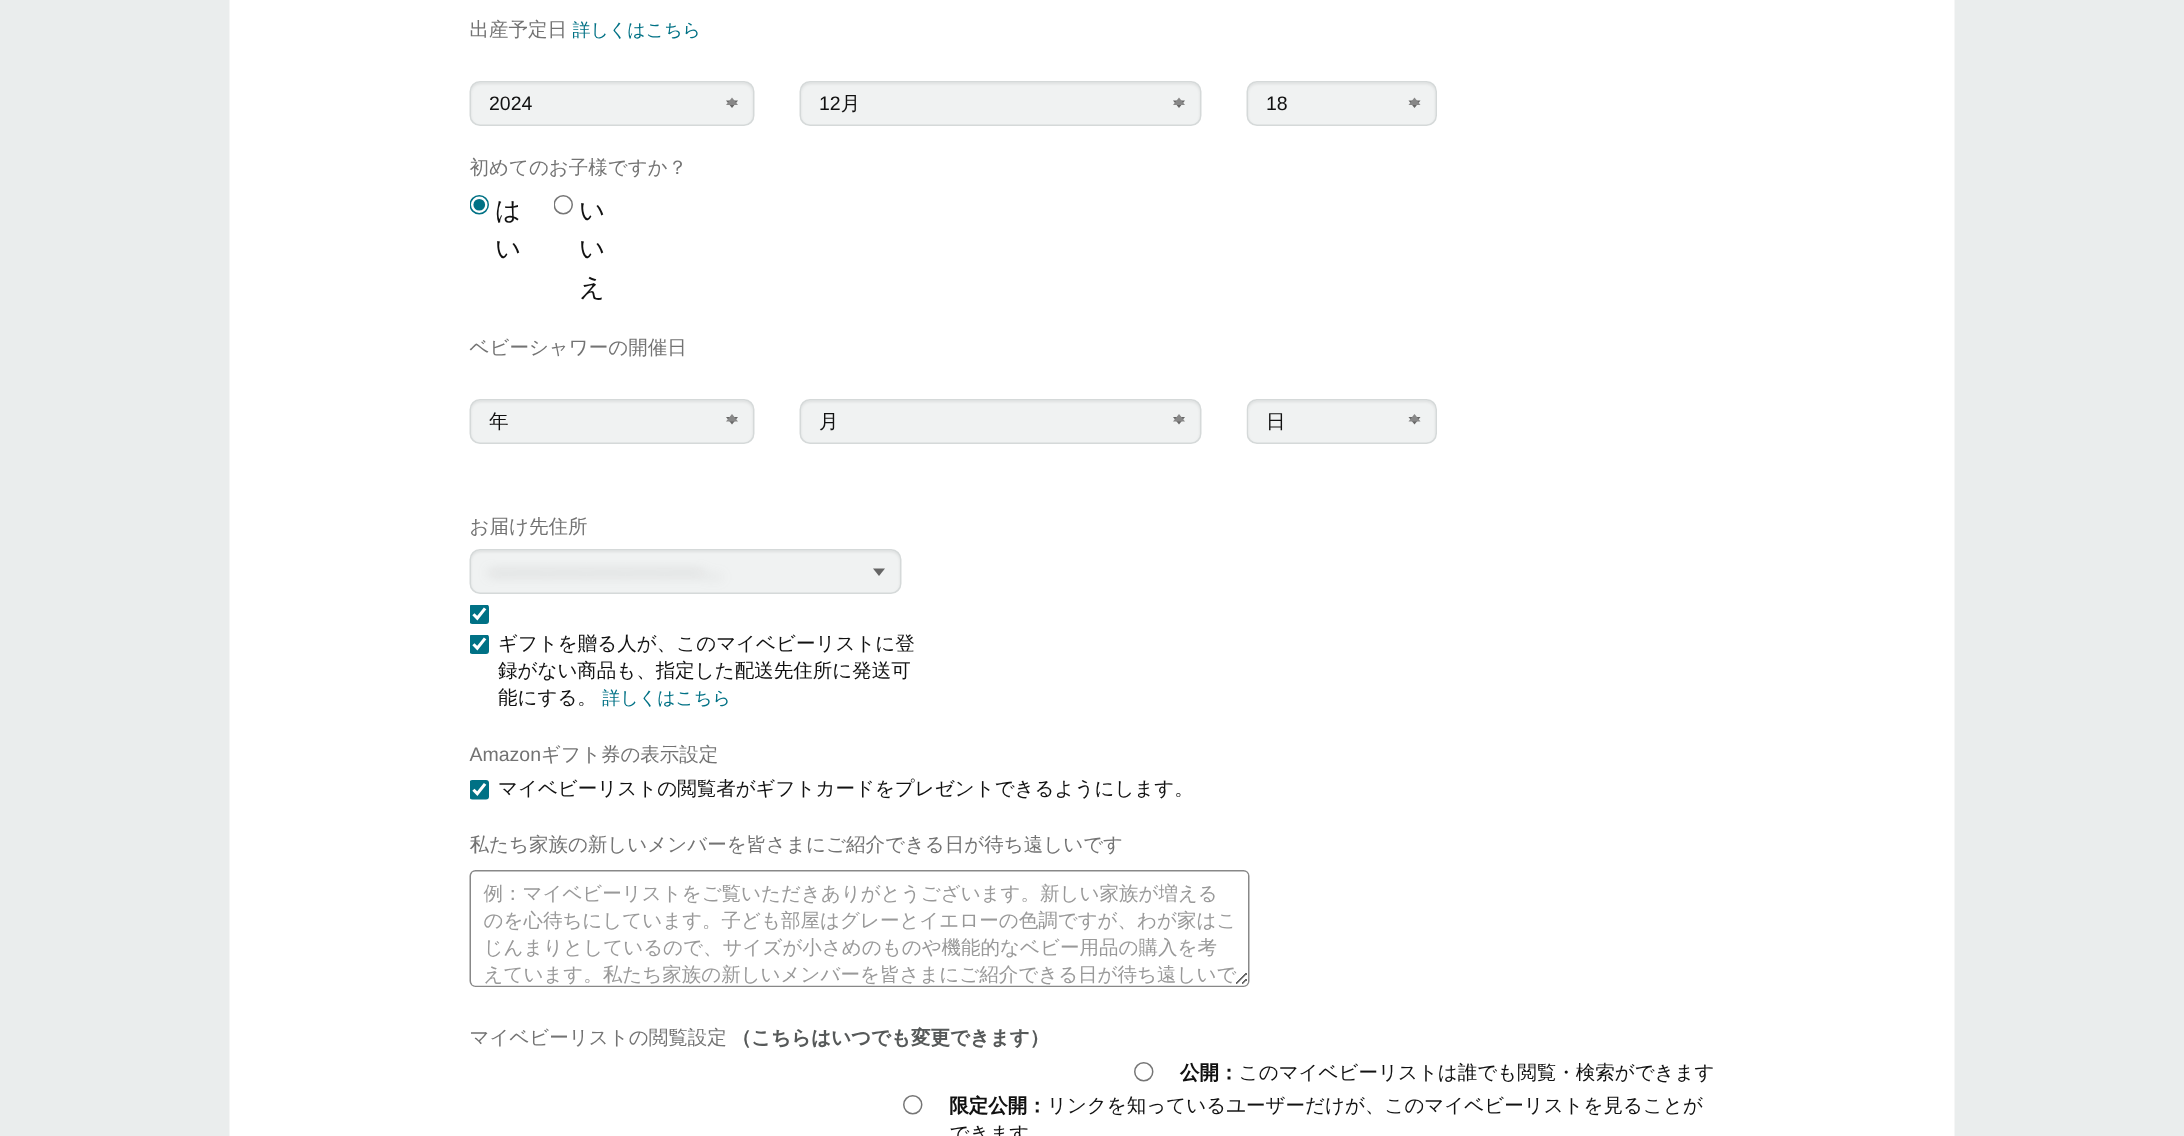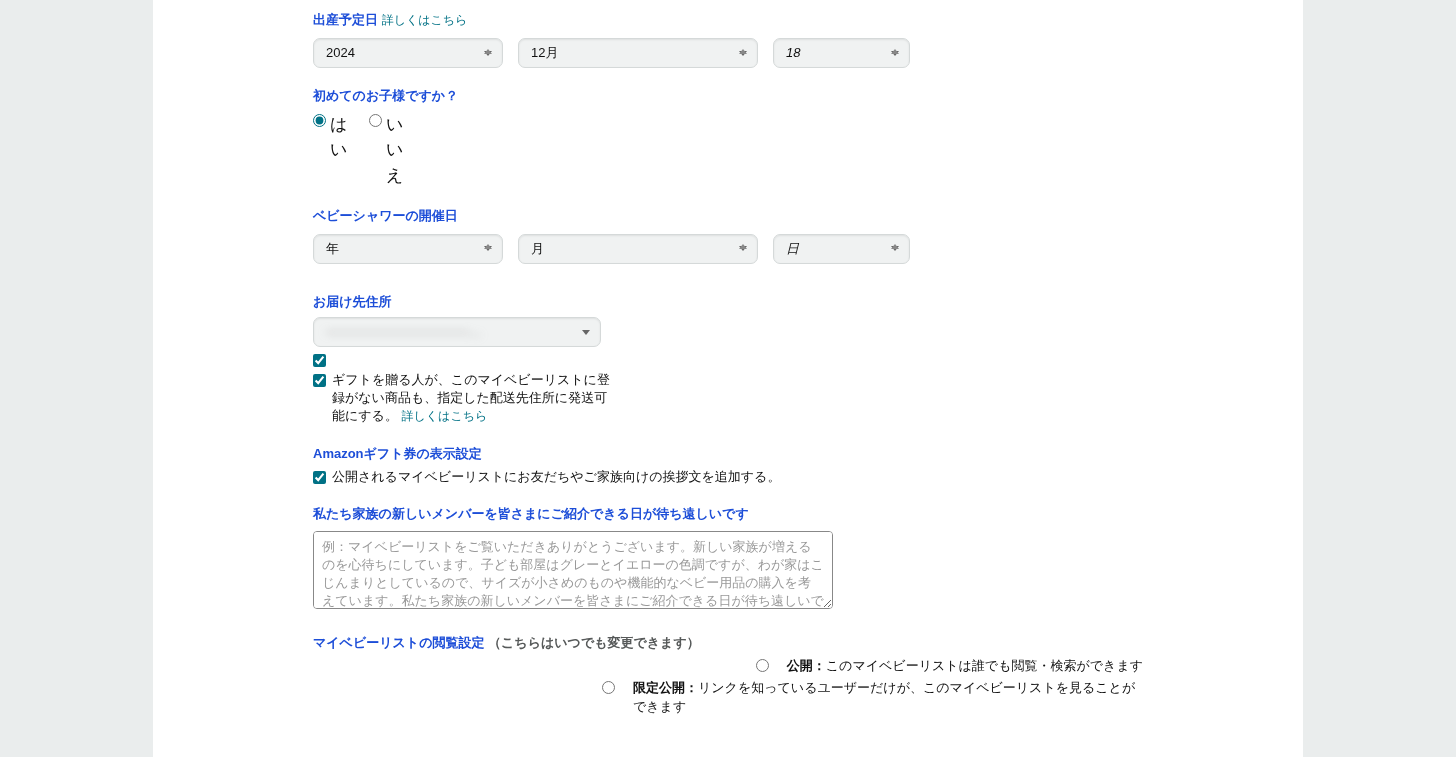--- a/index.html
+++ b/index.html
@@ -15,49 +15,49 @@
       margin: 0 auto;
       background: #fff;
       min-height: 757px;
       padding: 0 0 30px 0;
     }
     .content {
       padding: 10px 160px 0 160px;
     }
     .section { margin-bottom: 18px; }
     .section-label {
-      font-weight: bold;
+      font-weight: normal;
       font-size: 13px;
-      color: #1d4ed8;
+      color: #737373;
       display: inline;
     }
     .link {
       color: #007185;
       font-size: 12px;
       text-decoration: none;
       font-family: Liberation Mono, monospace;
     }
-    .select-row { display: flex; gap: 15px; margin-top: 8px; }
+    .select-row { display: flex; gap: 30px; margin-top: 24px; }
     .select-box {
       position: relative;
       background: #f0f2f2;
       border: 1px solid #d5d9d9;
       border-radius: 7px;
       height: 30px;
       display: flex;
       align-items: center;
       padding: 0 30px 0 12px;
       font-size: 13px;
       color: #111;
       cursor: pointer;
       box-shadow: 0 1px 2px rgba(15,17,17,.08) inset;
     }
     .select-box.w1 { width: 190px; }
-    .select-box.w2 { width: 240px; }
-    .select-box.w3 { width: 137px; font-style: italic; }
+    .select-box.w2 { width: 268px; }
+    .select-box.w3 { width: 127px; }
     .select-box.address { width: 288px; }
     .chev {
       position: absolute;
       right: 10px;
       width: 0; height: 0;
       border-left: 4px solid transparent;
       border-right: 4px solid transparent;
       border-top: 5px solid #666;
     }
     .chev::before {
@@ -157,21 +157,21 @@
           <span>月</span>
           <span class="chev chev-double"></span>
         </div>
         <div class="select-box w3">
           <span>日</span>
           <span class="chev chev-double"></span>
         </div>
       </div>
     </div>
 
-    <div class="section" style="margin-top:28px;">
+    <div class="section" style="margin-top:45px;">
       <div class="section-label">お届け先住所</div>
       <div style="margin-top:6px;">
         <div class="select-box address">
           <span class="blurred">———————————…</span>
           <span class="chev"></span>
         </div>
       </div>
       <div class="check-item">
         <input type="checkbox" checked="" style="">
       </div>
@@ -181,21 +181,21 @@
           <span>ギフトを贈る人が、このマイベビーリストに登録がない商品も、指定した配送先住所に発送可能にする。</span>
           <a href="#" class="link">詳しくはこちら</a>
         </span>
       </div>
     </div>
 
     <div class="section">
       <div class="section-label">Amazonギフト券の表示設定</div>
       <div class="check-item">
         <input type="checkbox" checked="" style="">
-        <span class="check-text wide">公開されるマイベビーリストにお友だちやご家族向けの挨拶文を追加する。</span>
+        <span class="check-text wide">マイベビーリストの閲覧者がギフトカードをプレゼントできるようにします。</span>
       </div>
     </div>
 
     <div class="section">
       <div class="section-label">私たち家族の新しいメンバーを皆さまにご紹介できる日が待ち遠しいです</div>
       <textarea class="textarea" placeholder="例：マイベビーリストをご覧いただきありがとうございます。新しい家族が増えるのを心待ちにしています。子ども部屋はグレーとイエローの色調ですが、わが家はこじんまりとしているので、サイズが小さめのものや機能的なベビー用品の購入を考えています。私たち家族の新しいメンバーを皆さまにご紹介できる日が待ち遠しいです。（最大500文字）" style=""></textarea>
     </div>
 
     <div class="section">
       <span class="section-label">マイベビーリストの閲覧設定</span>

